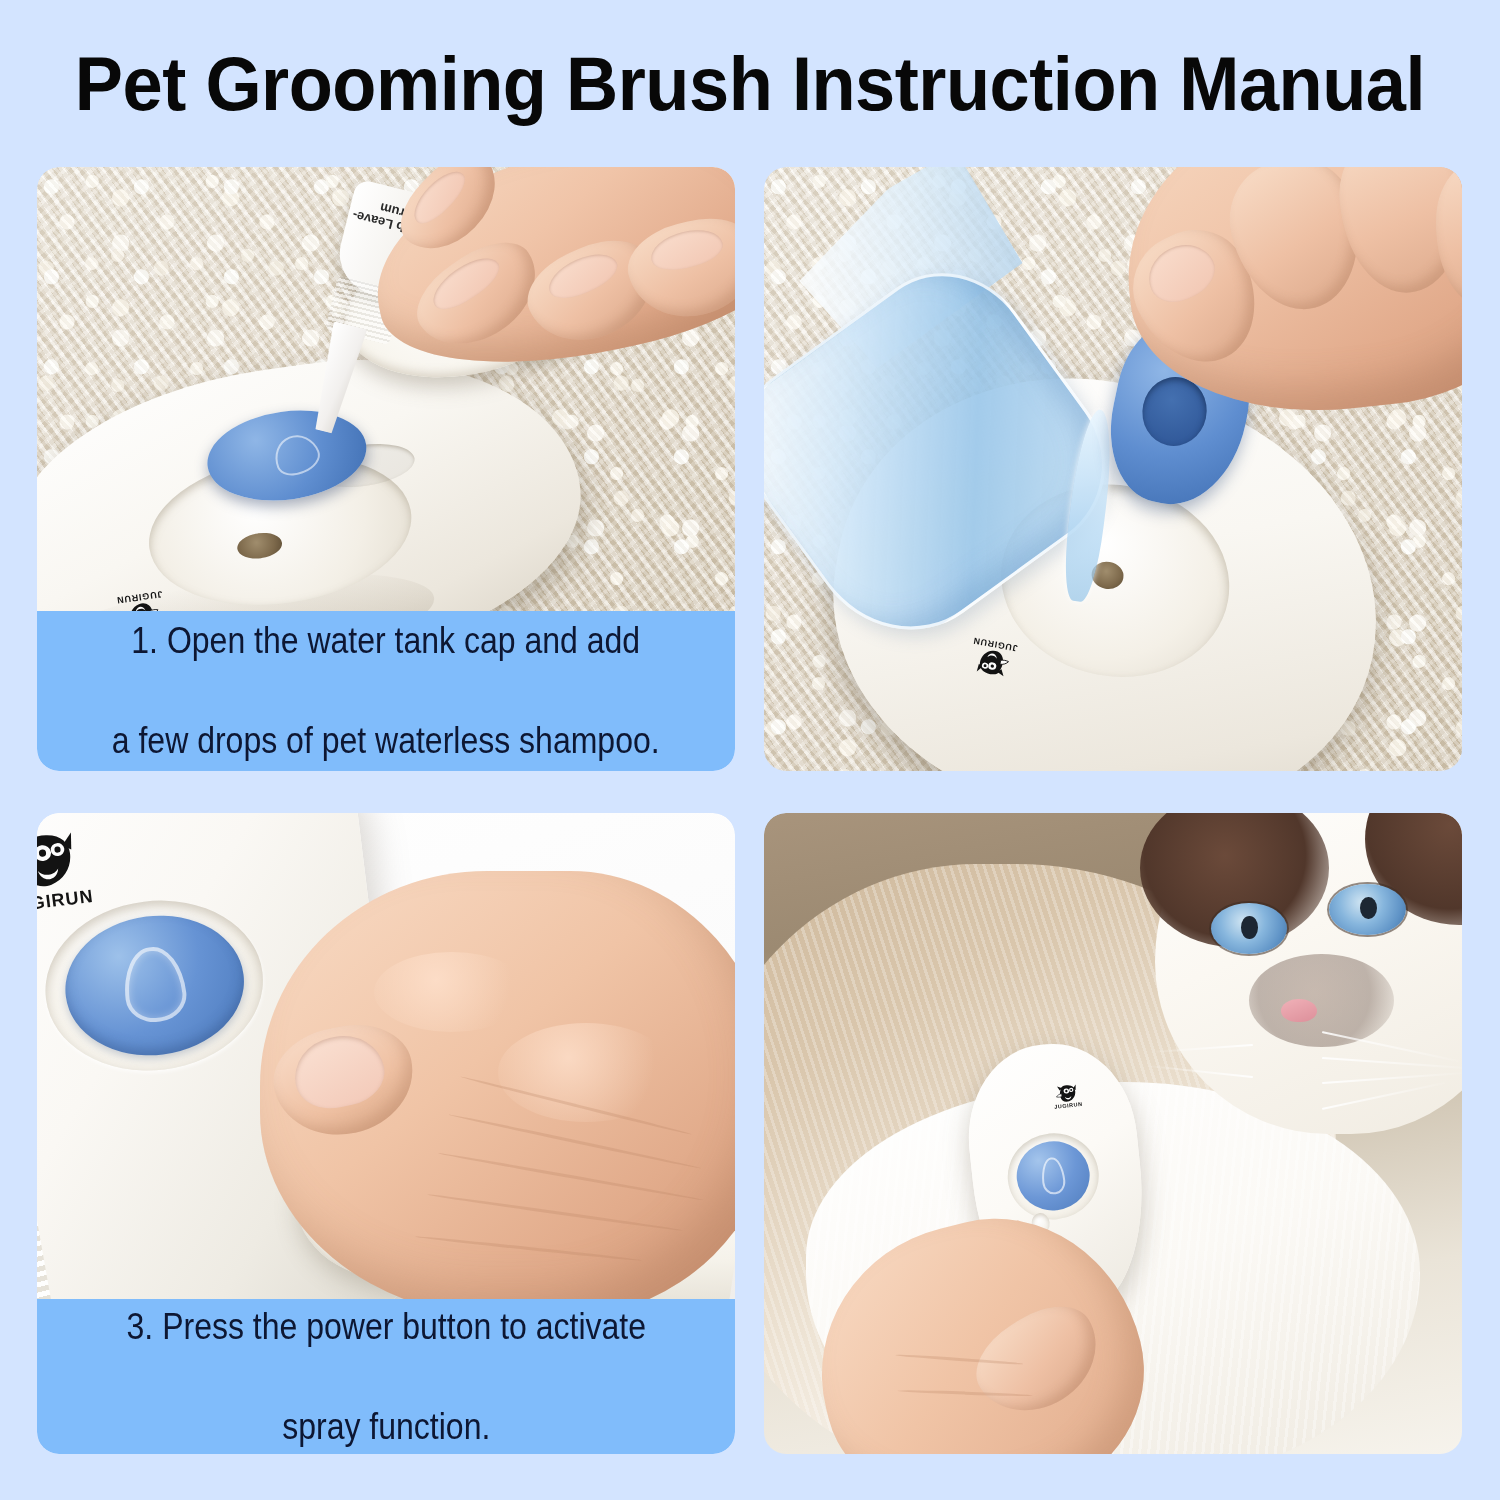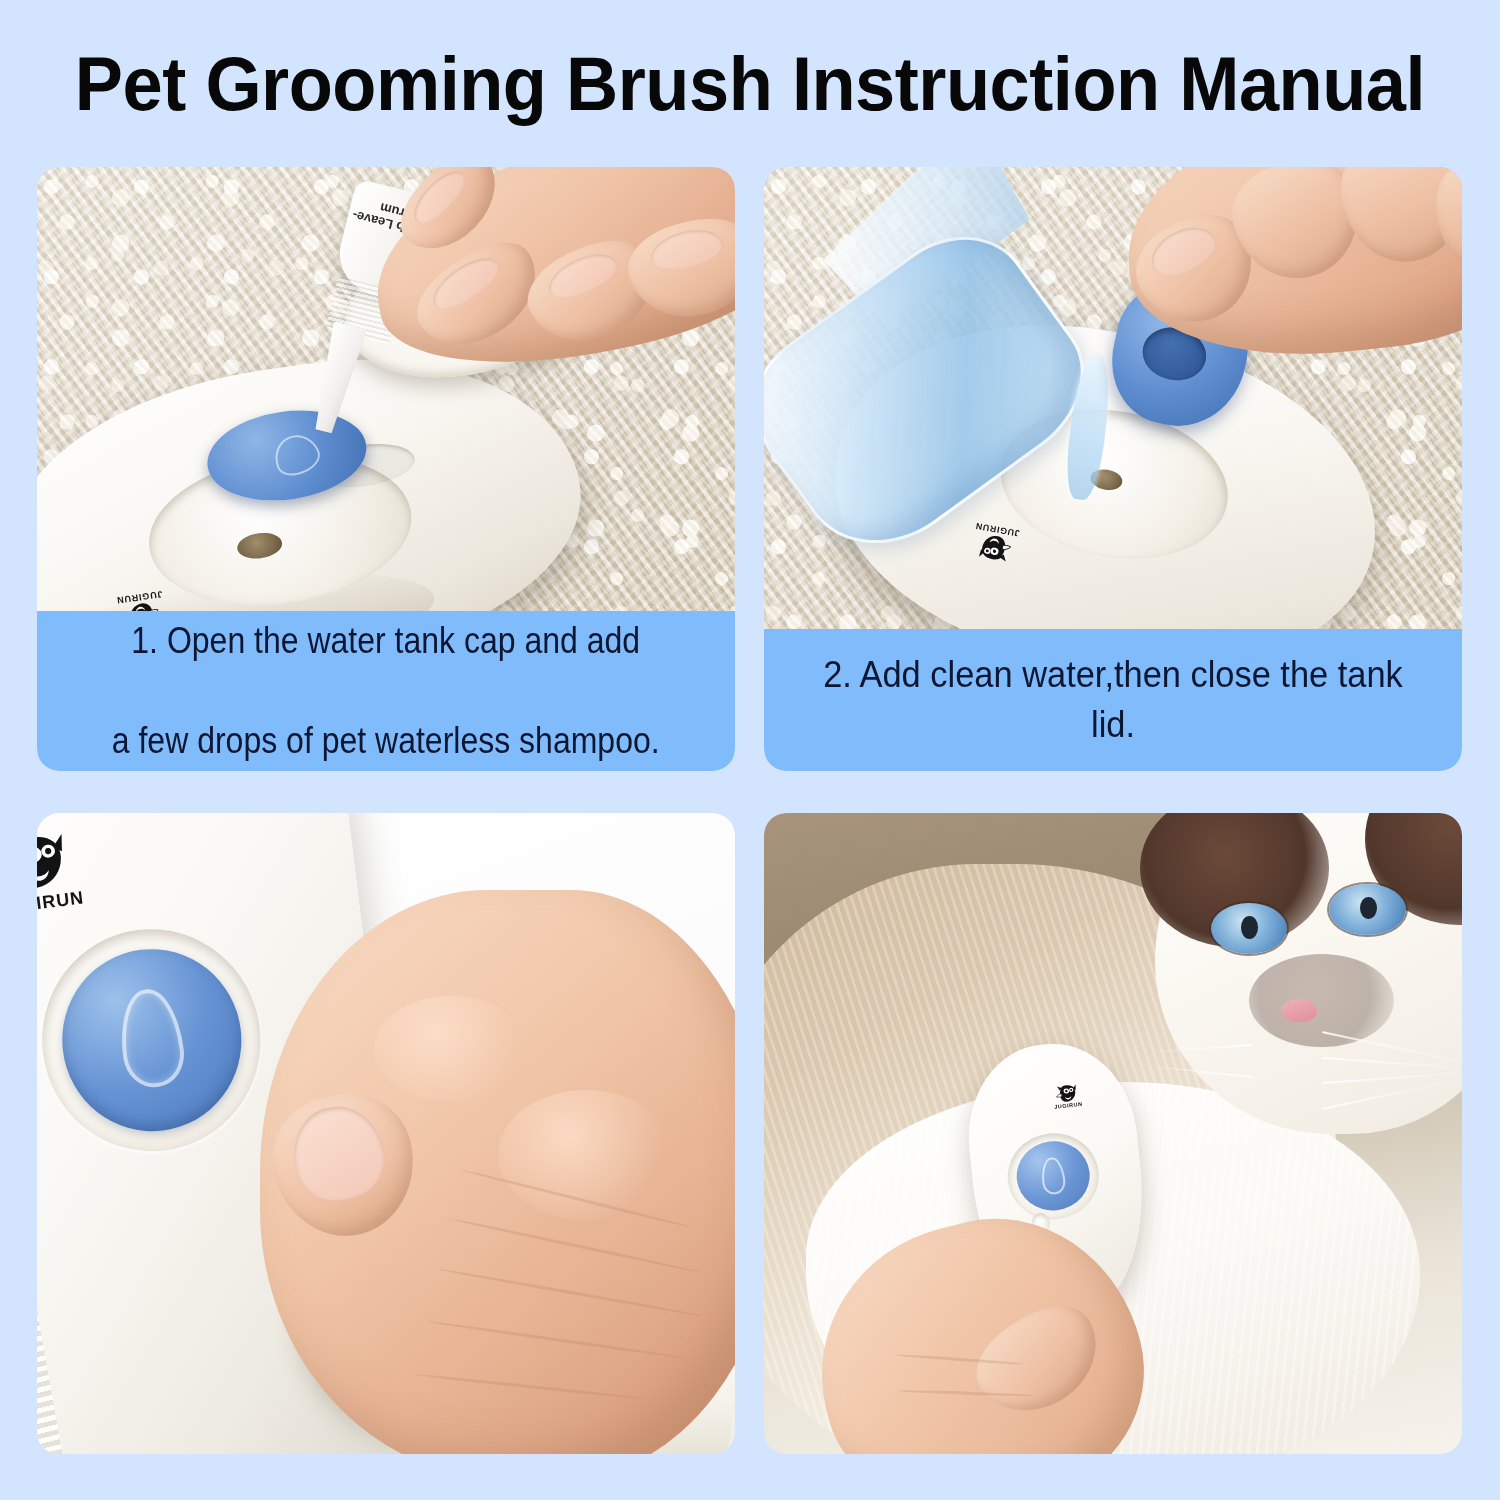--- a/index.html
+++ b/index.html
@@ -679,23 +679,20 @@
         <div class="skin" id="p2-hand">
           <div class="finger" style="left:2%;top:36%;width:28%;height:44%;transform:rotate(-20deg);">
             <div class="nail" style="left:18%;top:8%;width:58%;height:40%;"></div>
           </div>
           <div class="finger" style="left:26%;top:16%;width:30%;height:50%;transform:rotate(-8deg);"></div>
           <div class="finger" style="left:52%;top:10%;width:30%;height:54%;transform:rotate(2deg);"></div>
           <div class="finger" style="left:74%;top:22%;width:26%;height:50%;transform:rotate(10deg);"></div>
         </div>
       </div>
 
-      <div class="caption cap-h2">
-        <span>2. Add clean water,then close the tank lid.</span>
-      </div>
     </div>
 
     <div class="card">
       <div class="photo">
         <div id="p3-bg"></div>
 
         <div id="p3-dev">
           <div class="logo" id="p3-logo3">
             <svg class="dog" width="80" height="58" viewBox="0 0 46 34">
               <path d="M10 10 L6 2 L15 6 Z" fill="#131313"></path>
@@ -733,20 +730,26 @@
           <div class="crease" style="left:34%;top:68%;width:52%;transform:rotate(10deg);"></div>
           <div class="crease" style="left:32%;top:76%;width:50%;transform:rotate(8deg);"></div>
           <div class="crease" style="left:30%;top:84%;width:44%;transform:rotate(6deg);"></div>
         </div>
 
         <div id="p3-thumb">
           <div id="p3-thumbnail"></div>
         </div>
       </div>
 
+      <div class="caption cap-h3">
+        <span>
+          <span>3. Press the power button to activate</span><br>
+          <span>spray function.</span>
+        </span>
+      </div>
     </div>
 
     <div class="card">
       <div class="photo">
         <div id="p4-bg"></div>
 
         <div id="p4-catbody"></div>
         <div id="p4-catchest"></div>
 
         <div id="p4-cathead">

